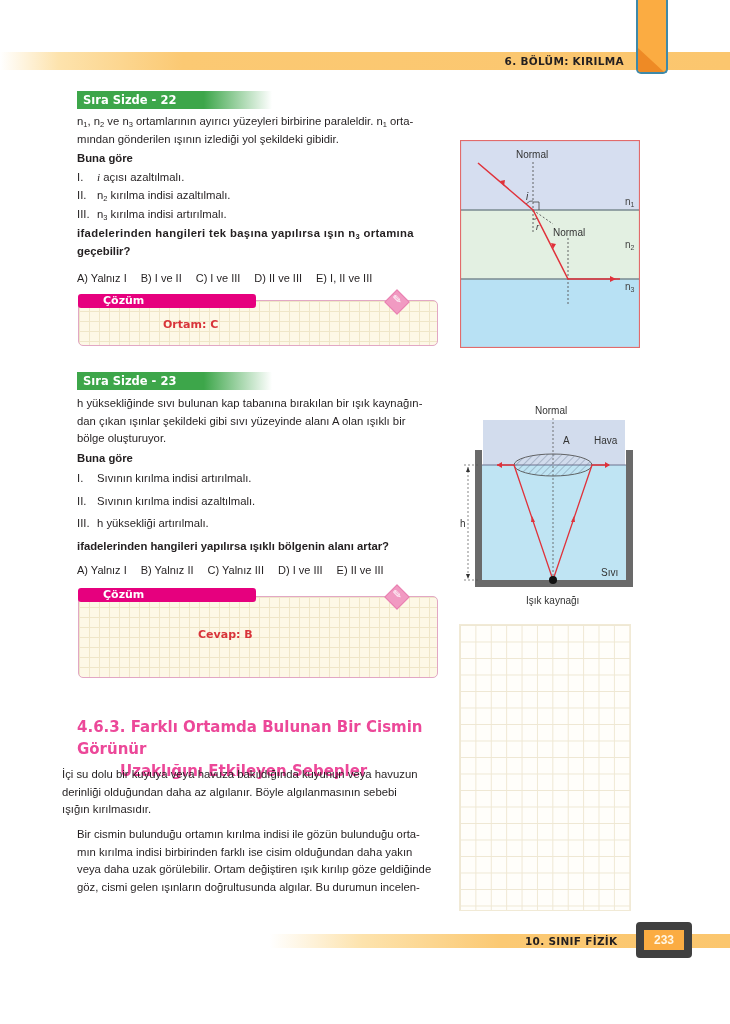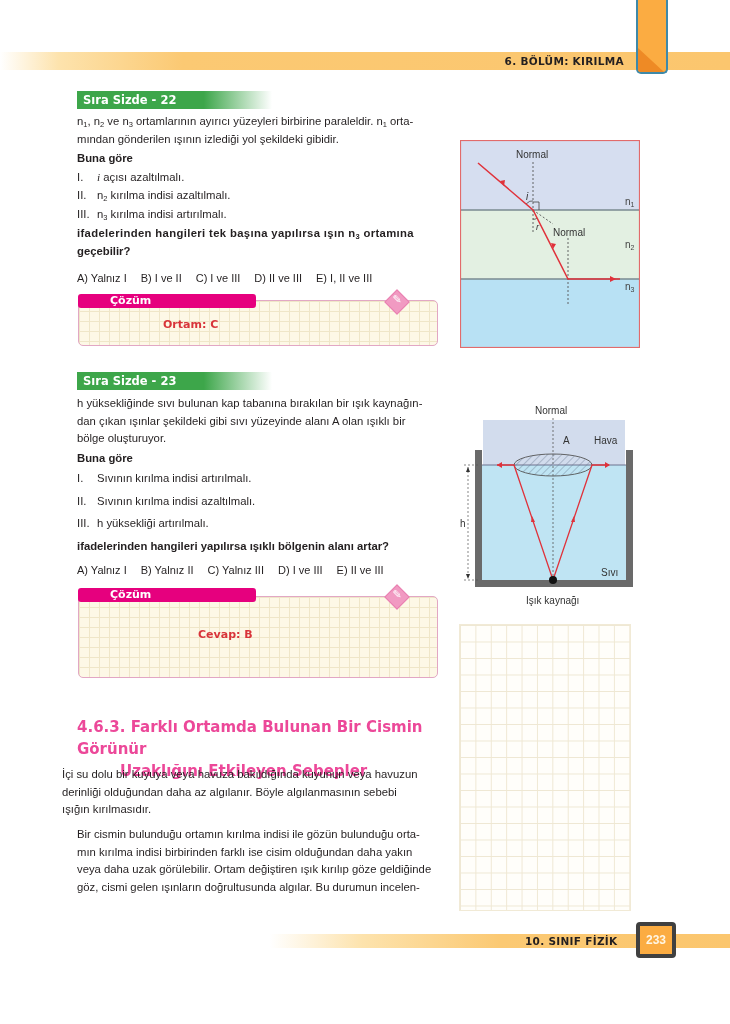--- a/index.html
+++ b/index.html
@@ -13,42 +13,42 @@
   .hdr-title { right: 106px; top: 55px; font-family: "DejaVu Sans", sans-serif; font-weight: bold; font-size: 10.5px; letter-spacing: 0.3px; color: #231f20; }
   .hdr-tab { left: 636px; top: 0; width: 32px; height: 74px; background: #fbac42;
              border: 2px solid #3f89a8; border-top: none; border-radius: 0 0 5px 5px; box-sizing: border-box; overflow: hidden; }
   .hdr-tab::after { content: ""; position: absolute; left: 0; bottom: 0; width: 0; height: 0;
              border-left: 26px solid #ee8a25; border-top: 24px solid transparent; }
 
   
   .ftr-bar { left: 270px; top: 934px; width: 460px; height: 14px;
              background: linear-gradient(to right, #ffffff 0%, #fde3ad 20%, #fbc973 50%, #fbc66e 100%); }
   .ftr-title { left: 525px; top: 935px; font-family: "DejaVu Sans", sans-serif; font-weight: bold; font-size: 10.5px; letter-spacing: 0.3px; }
-  .ftr-tab { left: 636px; top: 922px; width: 40px; height: 36px; background: #fbac42; border: 4px solid #404040;
+  .ftr-tab { left: 636px; top: 922px; width: 56px; height: 36px; background: #fbac42; border: 8px solid #404040;
              border-radius: 4px; box-sizing: border-box; color: #fff6e4; font-size: 12px; font-weight: bold;
              display: flex; align-items: center; justify-content: center; }
 
   
   .tag { height: 18px; width: 195px; padding-left: 6px; box-sizing: border-box;
          background: linear-gradient(to right, #3da64a 0%, #3da64a 65%, #ffffff 100%);
          color: #fff; font-family: "DejaVu Sans", sans-serif; font-weight: bold; font-size: 11.5px; line-height: 18px; }
 
   .txt { font-size: 11.3px; line-height: 17.5px; width: 370px; text-align: justify; }
   .b { font-weight: bold; }
   sub { font-size: 7.5px; vertical-align: -2px; line-height: 0; }
   .opts { font-size: 11px; display: flex; gap: 4px; }
   .opts span { margin-right: 10px; }
 
   
   .cbox { width: 360px; border: 1.3px solid #e2a7c4; border-radius: 5px; box-sizing: border-box;
           background-color: #fdf8e6;
           background-image: linear-gradient(#efe6c8 1px, transparent 1px), linear-gradient(90deg, #efe6c8 1px, transparent 1px);
           background-size: 10px 10px; }
   .clabel { height: 14px; width: 178px; background: #e6007e; border-radius: 3px; color: #fff;
-            font-family: "DejaVu Sans", sans-serif; font-weight: bold; font-size: 11px; line-height: 14px; padding-left: 32px; box-sizing: border-box; }
+            font-family: "DejaVu Sans", sans-serif; font-weight: bold; font-size: 11px; line-height: 14px; padding-left: 25px; box-sizing: border-box; }
   .cicon { width: 16px; height: 16px; background: #f19ac2; transform: rotate(45deg); border: 1px solid #e97fb0; }
   .cicon::after { content: "✎"; position: absolute; left: 2px; top: 0; font-size: 11px; color: #fff; transform: rotate(-45deg); }
   .cans { color: #d8343a; font-family: "DejaVu Sans", sans-serif; font-weight: bold; font-size: 11px; }
 
   
   .sec-h { font-family: "DejaVu Sans", sans-serif; font-weight: bold; color: #ec4899; font-size: 15px; line-height: 22px; }
 
   
   .gridpane { left: 459px; top: 624px; width: 170px; height: 285px; border: 1px solid #f1ead6;
               background-color: #fffefa;

